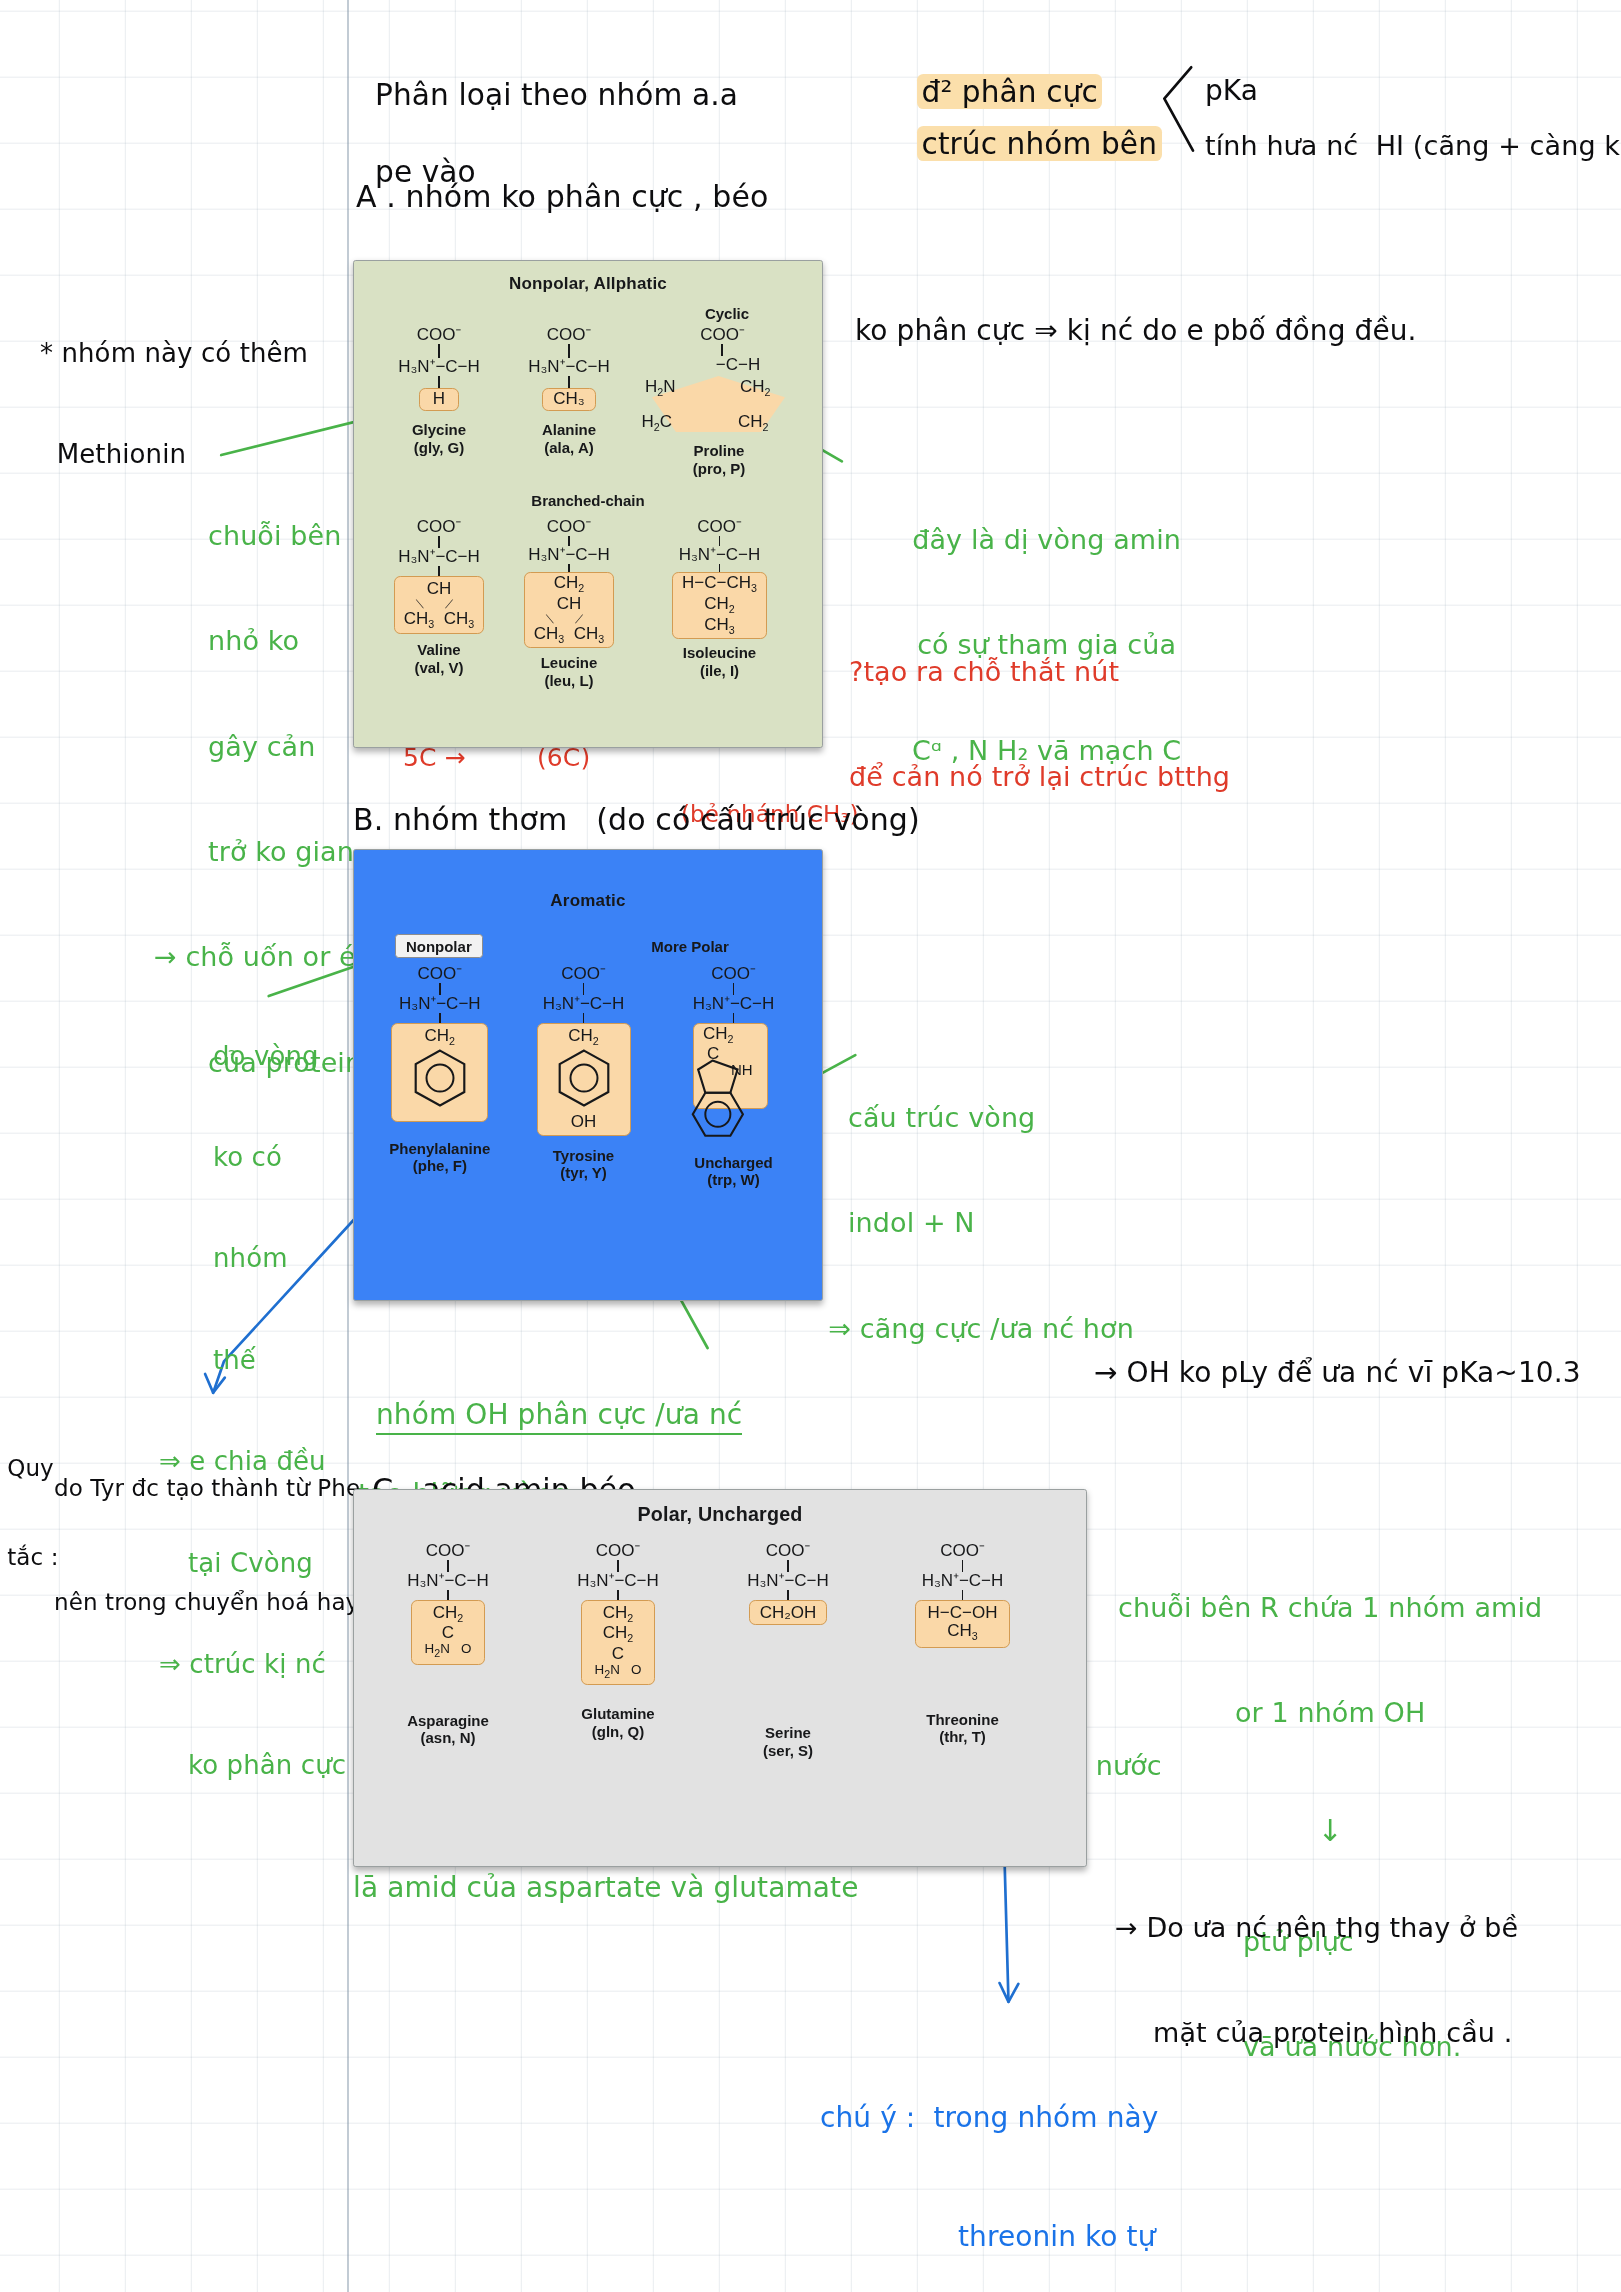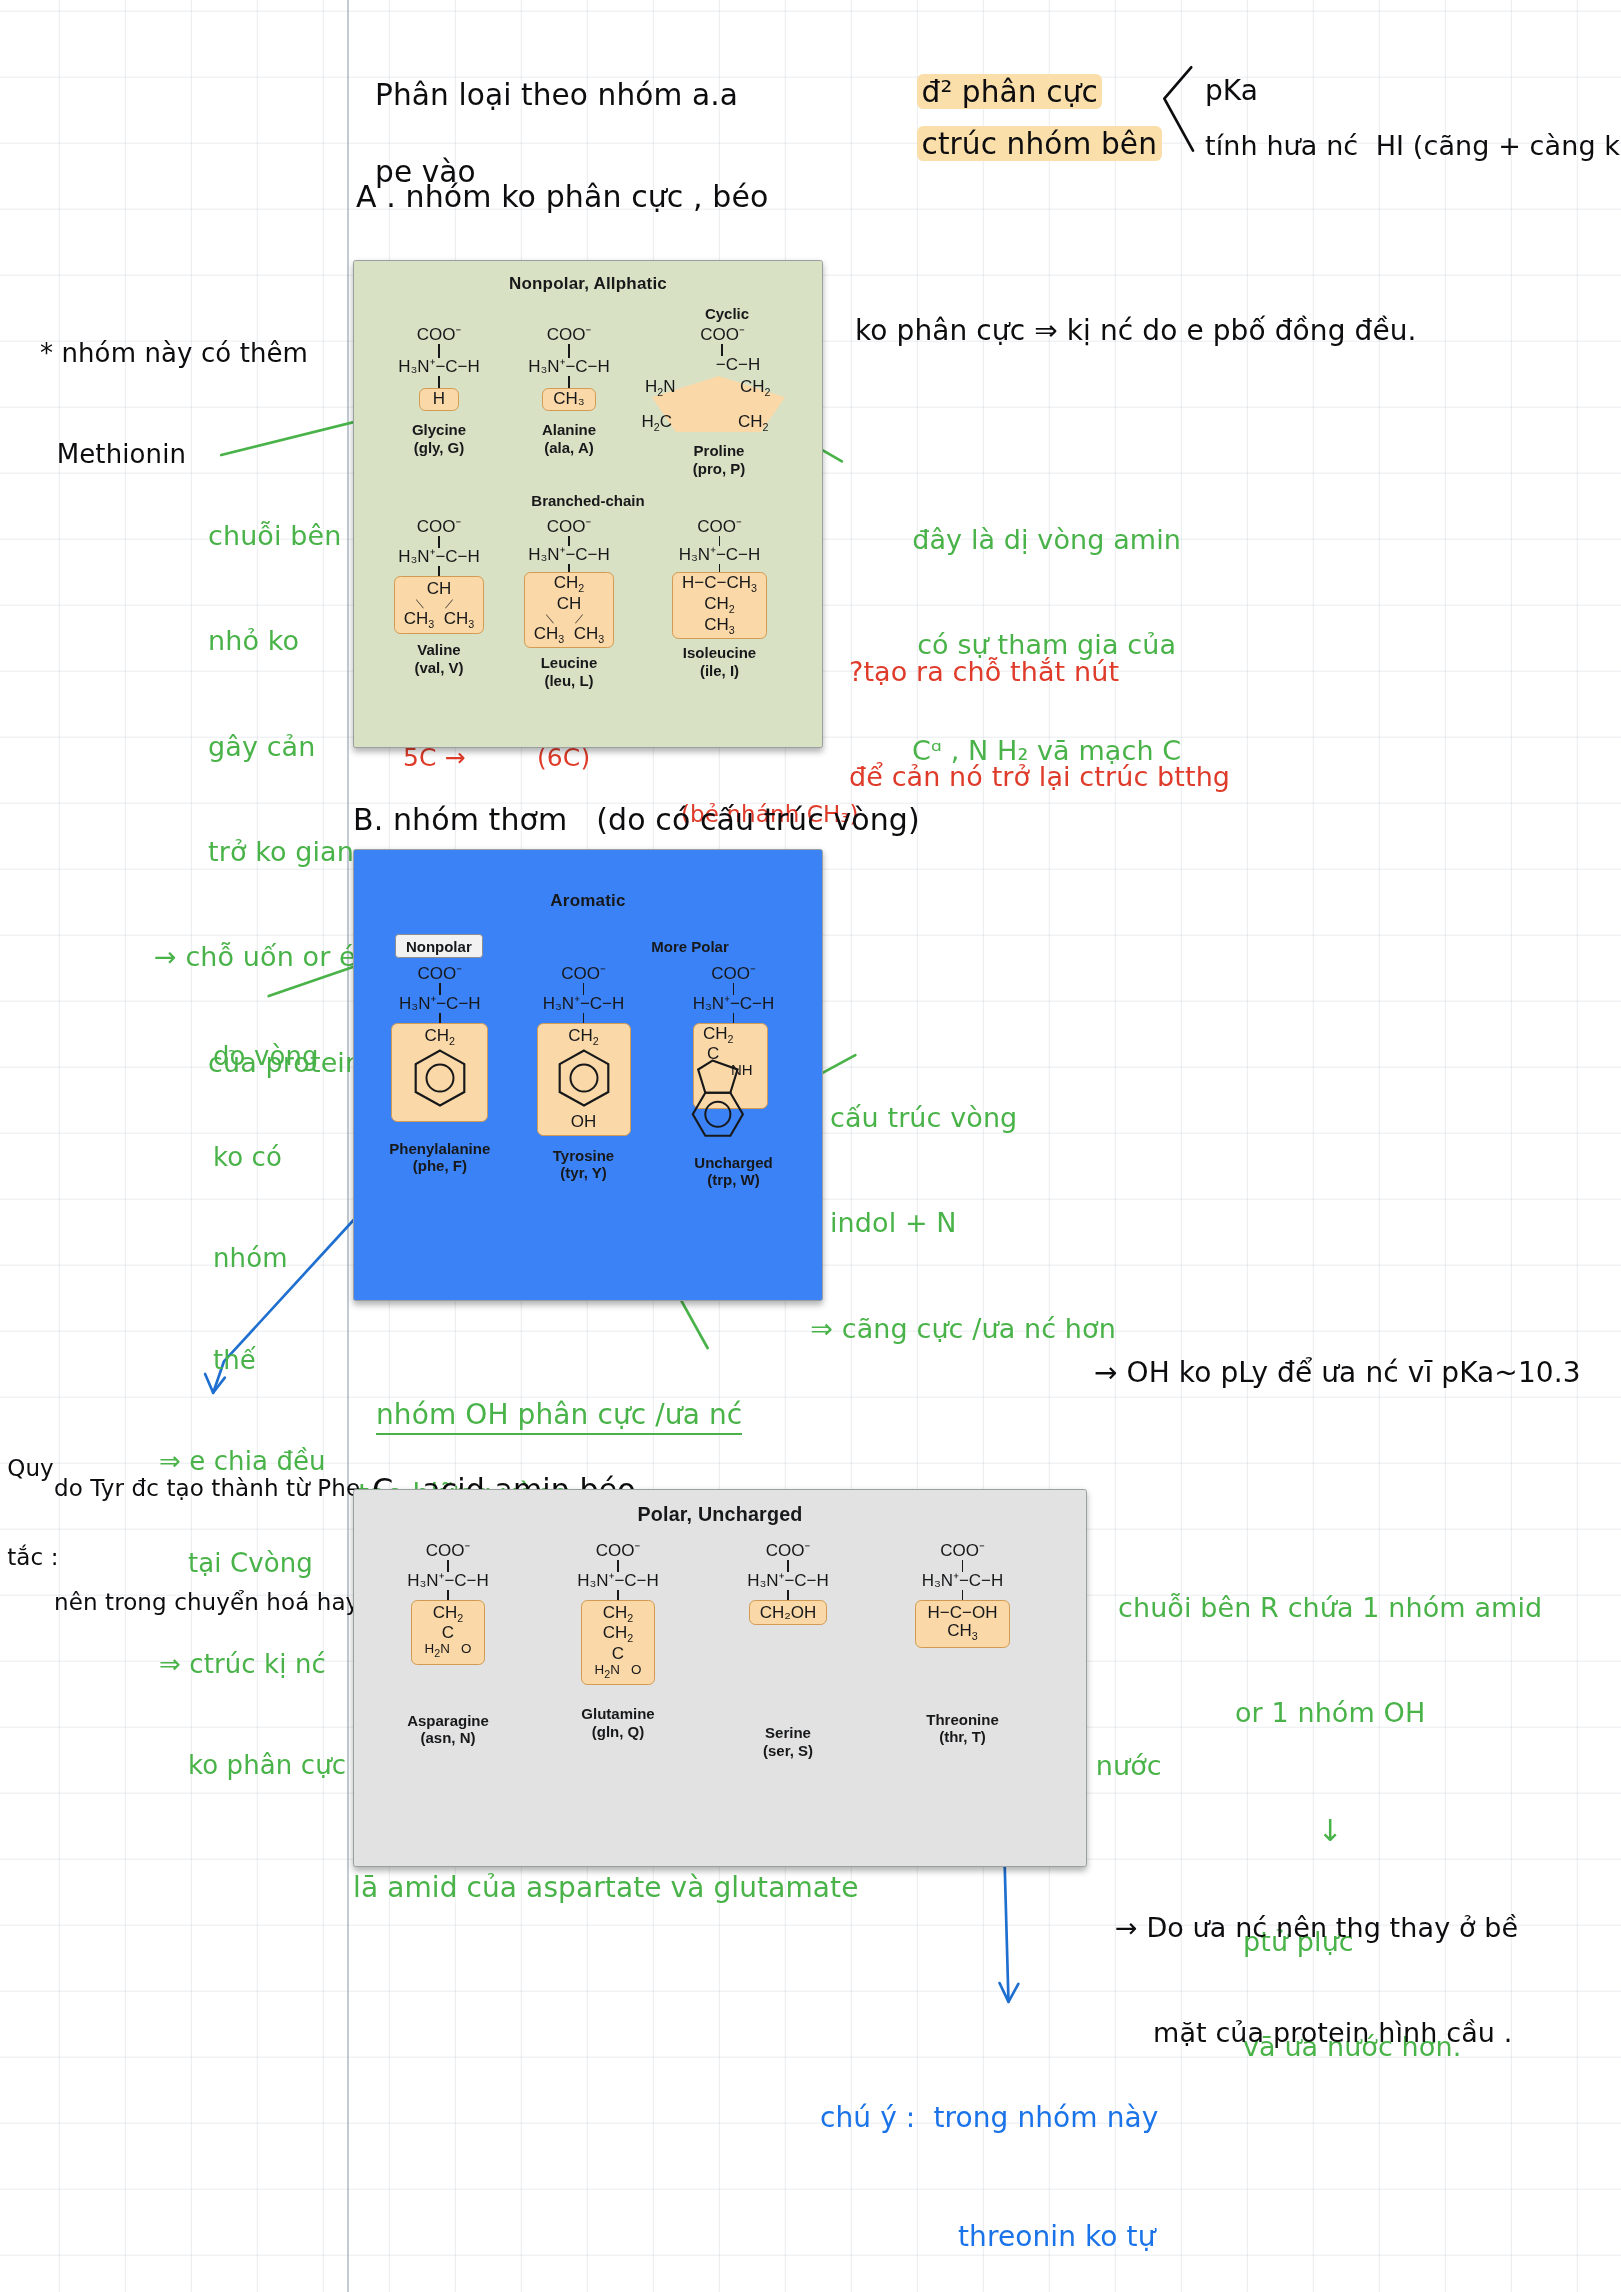--- a/index.html
+++ b/index.html
@@ -257,21 +257,21 @@
   <div>do vòng</div>
   <div>ko có</div>
   <div>nhóm</div>
   <div>thế</div>
   <div style="margin-left:-54px;">⇒ e chia đều</div>
   <div style="margin-left:-25px;">tại Cvòng</div>
   <div style="margin-left:-54px;">⇒ ctrúc kị nć</div>
   <div style="margin-left:-25px;">ko phân cực</div>
 </div>
 
-<div class="hw ink-green" style="left:830px; top:1030px; font-size:27px;">
+<div class="hw ink-green" style="left:848px; top:1030px; font-size:27px;">
   <div>cấu trúc vòng</div>
   <div>indol + N</div>
   <div style="margin-left:-19.7px;">⇒ cãng cực /ưa nć hơn</div>
 </div>
 
 <div class="panel" style="left:353px; top:849px; width:470px; height:452px; background:#3b82f6;">
   <div class="panel-title" style="margin-top:41px; font-size:17px;">Aromatic</div>
 
   <div style="position:absolute;left:41px;top:84px;background:#f2f2f2;border:0.9px solid #8d8d8d;border-radius:3.6px;padding:2.7px 9.9px;font-weight:bold;font-size:15px;">
     <span>Nonpolar</span>

